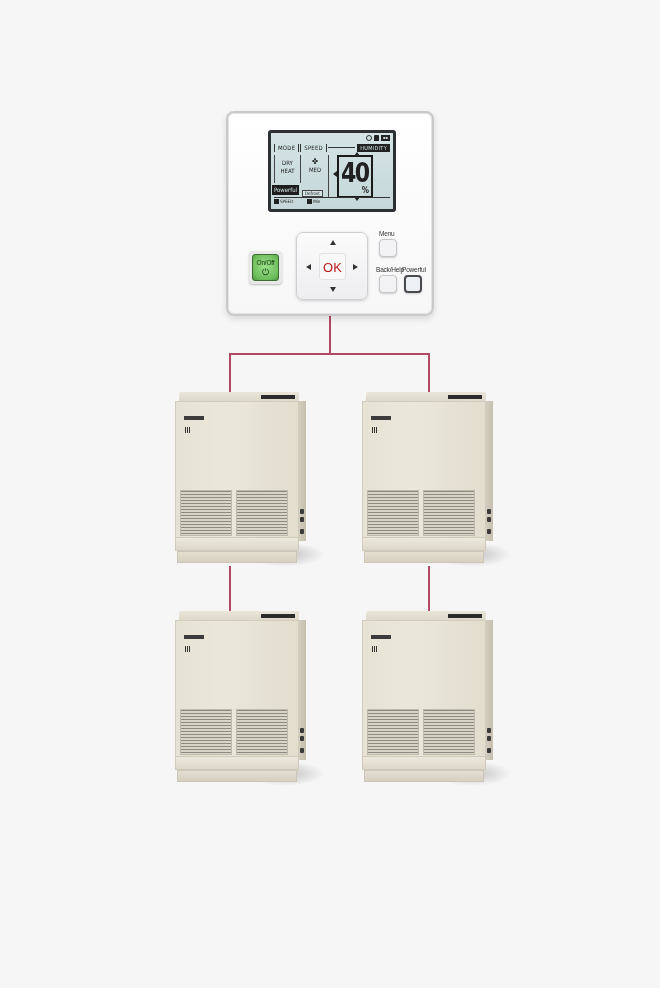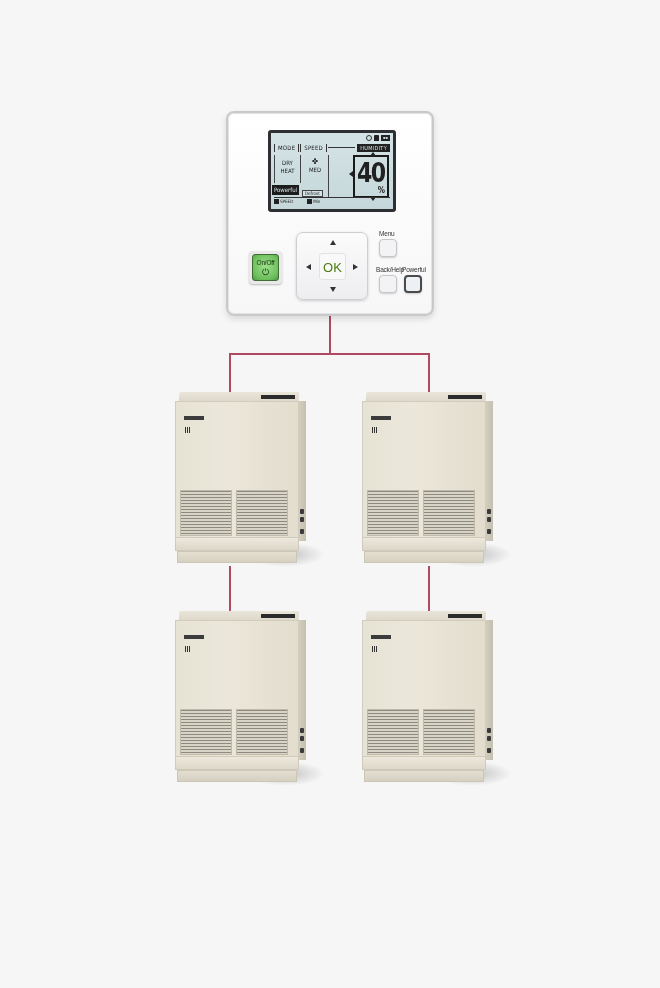--- a/index.html
+++ b/index.html
@@ -35,21 +35,21 @@
   .lcd .hdr-line { flex: 1; height: 1px; background: #333; margin-right: 2px; }
   .lcd .hdr-humidity { background: #222; color: #d4e3e6; font-size: 5.5px; line-height: 8px; padding: 0 3px; letter-spacing: 0.3px; }
   .lcd .col-mode { position: absolute; left: 3px; top: 22px; width: 27px; height: 28px; border-left: 1px solid #444; border-right: 1px solid #444; text-align: center; font-size: 6px; line-height: 8px; padding-top: 4px; }
   .lcd .col-speed { position: absolute; left: 31px; top: 22px; width: 27px; height: 42px; border-right: 1px solid #444; text-align: center; font-size: 6px; line-height: 8px; padding-top: 3px; }
   .lcd .fan-glyph { font-size: 8px; line-height: 8px; display: block; }
   .lcd .btn-powerful { position: absolute; left: 1px; top: 52px; background: #1c1c1c; color: #d4e3e6; font-size: 6px; line-height: 10px; padding: 0 2px; }
   .lcd .btn-defrost { position: absolute; left: 31px; top: 57px; border: 1px solid #444; font-size: 4.5px; line-height: 5px; padding: 0 2px; background: #d4e3e6; }
   .lcd .foot-line { position: absolute; left: 3px; right: 3px; top: 64px; height: 1px; background: #333; }
   .lcd .foot { position: absolute; left: 3px; top: 66px; display: flex; gap: 14px; font-size: 4.5px; line-height: 6px; }
   .lcd .foot .key { display: inline-block; width: 5px; height: 5px; background: #222; margin-right: 1px; vertical-align: -1px; }
-  .lcd .hum-box { position: absolute; right: 4px; top: 22px; width: 36px; height: 43px; border: 2px solid #1a1a1a; }
+  .lcd .hum-box { position: absolute; right: 20px; top: 22px; width: 36px; height: 43px; border: 2px solid #1a1a1a; }
   .lcd .hum-val { position: absolute; left: 2px; top: 1px; font-family: "DejaVu Sans", sans-serif; font-weight: bold; font-size: 26px; line-height: 30px; letter-spacing: -2px; transform: scaleX(0.85); transform-origin: left; }
   .lcd .hum-unit { position: absolute; right: 2px; bottom: 1px; font-size: 8px; font-weight: bold; line-height: 9px; }
   .lcd .tri-up { position: absolute; left: 15px; top: -5px; width: 0; height: 0; border-left: 3px solid transparent; border-right: 3px solid transparent; border-bottom: 4px solid #222; }
   .lcd .tri-down { position: absolute; left: 15px; bottom: -5px; width: 0; height: 0; border-left: 3px solid transparent; border-right: 3px solid transparent; border-top: 4px solid #222; }
   .lcd .tri-left { position: absolute; left: -6px; top: 14px; width: 0; height: 0; border-top: 3px solid transparent; border-bottom: 3px solid transparent; border-right: 4px solid #222; }
 
   
   .onoff {
     position: absolute; left: 21px; top: 138px; width: 33px; height: 33px;
     background: #e9e9ea; border-radius: 4px; padding: 3px;
@@ -67,21 +67,21 @@
     position: absolute; left: 68px; top: 119px; width: 72px; height: 68px;
     background: linear-gradient(180deg, #fbfbfc 0%, #eeeef0 100%);
     border: 1px solid #cfcfd3; border-radius: 7px;
     box-shadow: 0 1px 3px rgba(0,0,0,0.18);
   }
   .dpad .arr { position: absolute; width: 0; height: 0; }
   .dpad .up { left: 33px; top: 7px; border-left: 3px solid transparent; border-right: 3px solid transparent; border-bottom: 5px solid #333; }
   .dpad .down { left: 33px; bottom: 7px; border-left: 3px solid transparent; border-right: 3px solid transparent; border-top: 5px solid #333; }
   .dpad .left { left: 9px; top: 31px; border-top: 3px solid transparent; border-bottom: 3px solid transparent; border-right: 5px solid #333; }
   .dpad .right { right: 9px; top: 31px; border-top: 3px solid transparent; border-bottom: 3px solid transparent; border-left: 5px solid #333; }
-  .dpad .ok { position: absolute; left: 22px; top: 20px; width: 27px; height: 27px; text-align: center; font-size: 13px; line-height: 27px; color: #4d7c0f; border: 1px solid #e3e3e6; border-radius: 3px; background: #f9f9fa; }
+  .dpad .ok { position: absolute; left: 22px; top: 20px; width: 27px; height: 27px; text-align: center; font-size: 13px; line-height: 27px; color: #b91c1c; border: 1px solid #e3e3e6; border-radius: 3px; background: #f9f9fa; }
 
   .small-label { position: absolute; font-size: 6.5px; color: #333; white-space: nowrap; letter-spacing: -0.2px; }
   .sq-btn {
     position: absolute; width: 18px; height: 18px; border-radius: 4px;
     background: #f3f3f5; border: 1px solid #c5c5c9;
     box-shadow: 0 1px 2px rgba(0,0,0,0.18);
   }
   .sq-btn.dark { background: #eef1f3; border: 2px solid #4a4a4e; }
 
   

